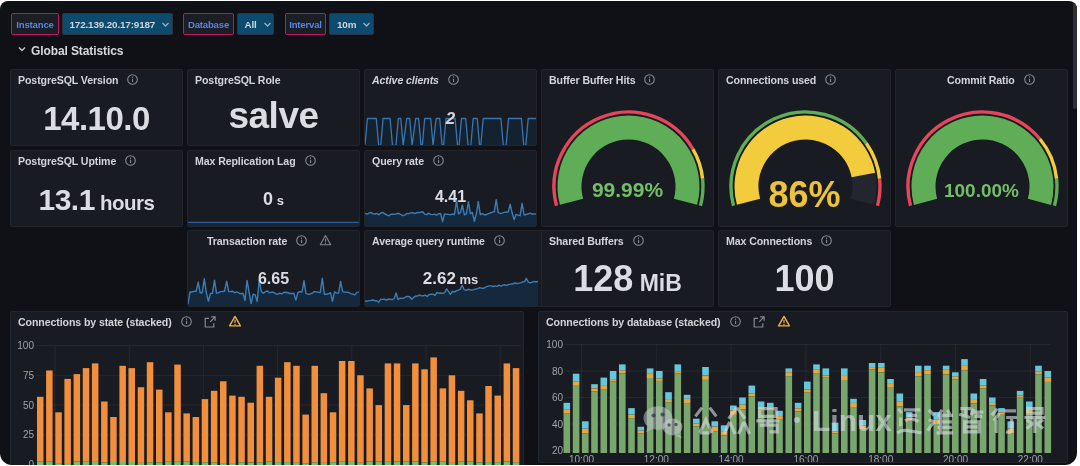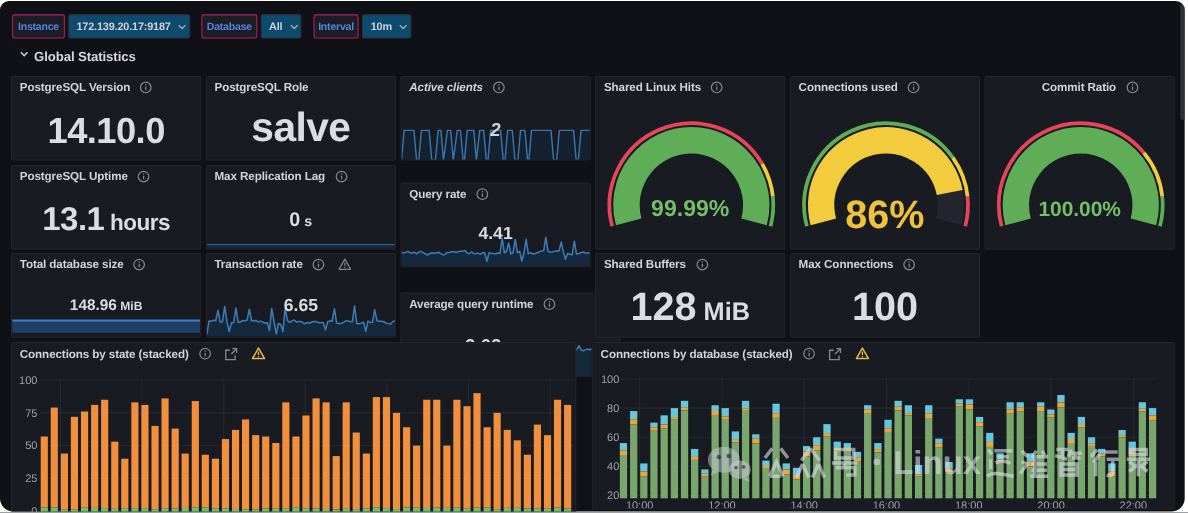--- a/index.html
+++ b/index.html
@@ -70,21 +70,21 @@
         </svg>
       </div>
       <svg width="173" height="77" viewBox="0 0 173 77" style="position:absolute;left:0;top:0">
         <path d="M 0.0 77 L 0.0 75.5 L 2.4 48.5 L 11.3 48.5 L 13.7 75.5 L 15.7 75.5 L 18.1 48.5 L 25.1 48.5 L 27.5 75.5 L 30.9 75.5 L 33.3 48.5 L 35.8 48.5 L 38.2 75.5 L 41.7 48.5 L 44.7 48.5 L 47.1 75.5 L 50.7 48.5 L 53.6 48.5 L 56.0 75.5 L 57.3 75.5 L 59.7 48.5 L 65.7 48.5 L 68.1 75.5 L 71.1 48.5 L 74.7 48.5 L 77.1 75.5 L 78.6 75.5 L 81.0 48.5 L 90.1 48.5 L 92.5 75.5 L 94.1 75.5 L 96.5 48.5 L 100.7 48.5 L 103.1 75.5 L 105.8 75.5 L 108.2 48.5 L 112.2 48.5 L 114.6 75.5 L 115.8 75.5 L 118.2 48.5 L 135.9 48.5 L 138.3 75.5 L 141.1 75.5 L 143.5 48.5 L 156.4 48.5 L 158.8 75.5 L 160.8 75.5 L 163.2 48.5 L 172.2 48.5 L 173.0 75.5 L 173.0 75.5 L 173.0 77 Z" fill="#14222f"></path>
         <polyline points="0.0,75.5 2.4,48.5 11.3,48.5 13.7,75.5 15.7,75.5 18.1,48.5 25.1,48.5 27.5,75.5 30.9,75.5 33.3,48.5 35.8,48.5 38.2,75.5 41.7,48.5 44.7,48.5 47.1,75.5 50.7,48.5 53.6,48.5 56.0,75.5 57.3,75.5 59.7,48.5 65.7,48.5 68.1,75.5 71.1,48.5 74.7,48.5 77.1,75.5 78.6,75.5 81.0,48.5 90.1,48.5 92.5,75.5 94.1,75.5 96.5,48.5 100.7,48.5 103.1,75.5 105.8,75.5 108.2,48.5 112.2,48.5 114.6,75.5 115.8,75.5 118.2,48.5 135.9,48.5 138.3,75.5 141.1,75.5 143.5,48.5 156.4,48.5 158.8,75.5 160.8,75.5 163.2,48.5 172.2,48.5 173.0,75.5 173.0,75.5" fill="none" stroke="#3876b2" stroke-width="1.3" stroke-linejoin="round"></polyline>
       </svg>
       <div class="bigv" style="left:0;width:171px;top:40px;font-size:17px;color:#d3d4d9">2</div>
     </div>
 <div class="panel" style="left:541px;top:68px;width:173px;height:158px;overflow:hidden;">
       <div class="ph">
-        <span class="pt">Shared Linux Hits</span>
+        <span class="pt">Buffer Buffer Hits</span>
         <svg width="15" height="15" viewBox="0 0 15 15" style="margin-left:7px;flex:none">
           <circle cx="7.5" cy="7.5" r="4.8" fill="none" stroke="#858890" stroke-width="1.1"></circle>
           <rect x="7" y="6.8" width="1.1" height="3.2" fill="#858890"></rect>
           <rect x="7" y="4.6" width="1.1" height="1.2" fill="#858890"></rect>
         </svg>
       </div>
       <svg width="173" height="158" viewBox="0 0 173 158" style="position:absolute;left:0;top:0">
         <path d="M 29.51 131.77 A 59 59 0 1 1 143.50 131.75" stroke="#5fae57" stroke-width="24" fill="none"></path>
         <path d="M 14.54 135.78 A 74.5 74.5 0 0 1 150.92 79.08" stroke="#e8455a" stroke-width="3.4" fill="none"></path>
         <path d="M 150.92 79.08 A 74.5 74.5 0 0 1 160.59 108.71" stroke="#f2cc3c" stroke-width="3.4" fill="none"></path>
@@ -146,71 +146,56 @@
           <rect x="7" y="6.8" width="1.1" height="3.2" fill="#858890"></rect>
           <rect x="7" y="4.6" width="1.1" height="1.2" fill="#858890"></rect>
         </svg>
       </div>
       <div class="bigv" style="left:0;width:171px;top:39px;font-size:18px">0<span style="font-size:13px"> s</span></div>
       <svg width="171" height="75" style="position:absolute;left:0;top:0">
         <line x1="0" y1="71.5" x2="171" y2="71.5" stroke="#2c5e8f" stroke-width="1.4"></line>
         <rect x="0" y="72.2" width="171" height="2.8" fill="#142637"></rect>
       </svg>
     </div>
-<div class="panel" style="left:364px;top:149px;width:173px;height:77px;overflow:hidden;margin-top:16px;">
+<div class="panel" style="left:364px;top:149px;width:173px;height:77px;overflow:hidden;">
       <div class="ph">
         <span class="pt">Query rate</span>
         <svg width="15" height="15" viewBox="0 0 15 15" style="margin-left:7px;flex:none">
           <circle cx="7.5" cy="7.5" r="4.8" fill="none" stroke="#858890" stroke-width="1.1"></circle>
           <rect x="7" y="6.8" width="1.1" height="3.2" fill="#858890"></rect>
           <rect x="7" y="4.6" width="1.1" height="1.2" fill="#858890"></rect>
         </svg>
       </div>
       <svg width="173" height="76" viewBox="0 0 173 76" style="position:absolute;left:0;top:0">
         <path d="M 0.0 76 L 0.0 62.3 L 2.0 63.1 L 4.0 62.2 L 6.0 61.5 L 8.0 62.9 L 9.9 63.0 L 11.9 62.4 L 13.9 63.7 L 15.9 62.0 L 17.9 61.4 L 19.9 63.0 L 21.9 63.9 L 23.9 64.8 L 25.9 63.3 L 27.8 63.1 L 29.8 63.3 L 31.8 62.7 L 33.8 62.3 L 35.8 63.5 L 37.8 64.7 L 39.8 64.1 L 41.8 62.5 L 43.7 62.6 L 45.7 61.9 L 47.7 61.7 L 49.7 62.6 L 51.7 61.7 L 53.7 61.5 L 55.7 61.3 L 57.7 60.8 L 59.7 63.1 L 61.6 63.7 L 63.6 62.1 L 65.6 63.4 L 67.6 63.6 L 69.6 63.1 L 71.6 64.2 L 73.6 62.8 L 75.6 62.5 L 77.6 70.6 L 79.5 62.9 L 81.5 63.3 L 83.5 63.4 L 85.5 63.9 L 87.5 62.9 L 89.5 63.5 L 91.5 49.5 L 93.5 62.9 L 95.4 61.6 L 97.4 54.0 L 99.4 63.8 L 101.4 62.8 L 103.4 50.7 L 105.4 62.7 L 107.4 61.4 L 109.4 70.3 L 111.4 62.4 L 113.3 50.5 L 115.3 63.7 L 117.3 62.7 L 119.3 63.8 L 121.3 63.7 L 123.3 62.7 L 125.3 62.0 L 127.3 61.1 L 129.3 60.8 L 131.2 48.6 L 133.2 61.6 L 135.2 62.4 L 137.2 62.1 L 139.2 61.4 L 141.2 61.0 L 143.2 61.1 L 145.2 53.1 L 147.1 61.8 L 149.1 68.6 L 151.1 63.3 L 153.1 64.1 L 155.1 64.7 L 157.1 52.3 L 159.1 64.0 L 161.1 63.5 L 163.1 62.8 L 165.0 62.1 L 167.0 63.0 L 169.0 63.0 L 171.0 62.9 L 173.0 63.3 L 173.0 76 Z" fill="#16293c"></path>
         <polyline points="0.0,62.3 2.0,63.1 4.0,62.2 6.0,61.5 8.0,62.9 9.9,63.0 11.9,62.4 13.9,63.7 15.9,62.0 17.9,61.4 19.9,63.0 21.9,63.9 23.9,64.8 25.9,63.3 27.8,63.1 29.8,63.3 31.8,62.7 33.8,62.3 35.8,63.5 37.8,64.7 39.8,64.1 41.8,62.5 43.7,62.6 45.7,61.9 47.7,61.7 49.7,62.6 51.7,61.7 53.7,61.5 55.7,61.3 57.7,60.8 59.7,63.1 61.6,63.7 63.6,62.1 65.6,63.4 67.6,63.6 69.6,63.1 71.6,64.2 73.6,62.8 75.6,62.5 77.6,70.6 79.5,62.9 81.5,63.3 83.5,63.4 85.5,63.9 87.5,62.9 89.5,63.5 91.5,49.5 93.5,62.9 95.4,61.6 97.4,54.0 99.4,63.8 101.4,62.8 103.4,50.7 105.4,62.7 107.4,61.4 109.4,70.3 111.4,62.4 113.3,50.5 115.3,63.7 117.3,62.7 119.3,63.8 121.3,63.7 123.3,62.7 125.3,62.0 127.3,61.1 129.3,60.8 131.2,48.6 133.2,61.6 135.2,62.4 137.2,62.1 139.2,61.4 141.2,61.0 143.2,61.1 145.2,53.1 147.1,61.8 149.1,68.6 151.1,63.3 153.1,64.1 155.1,64.7 157.1,52.3 159.1,64.0 161.1,63.5 163.1,62.8 165.0,62.1 167.0,63.0 169.0,63.0 171.0,62.9 173.0,63.3" fill="none" stroke="#3c7cb4" stroke-width="1.4" stroke-linejoin="round"></polyline>
       </svg>
       <div class="bigv" style="left:0;width:171px;top:38px;font-size:16px">4.41</div>
     </div>
-<div class="panel" style="left:10px;top:229px;width:173px;height:77px;overflow:hidden;">
-      <div class="ph">
-        <span class="pt">Total database size</span>
-        <svg width="15" height="15" viewBox="0 0 15 15" style="margin-left:7px;flex:none">
-          <circle cx="7.5" cy="7.5" r="4.8" fill="none" stroke="#858890" stroke-width="1.1"></circle>
-          <rect x="7" y="6.8" width="1.1" height="3.2" fill="#858890"></rect>
-          <rect x="7" y="4.6" width="1.1" height="1.2" fill="#858890"></rect>
-        </svg>
-      </div>
-      <svg width="171" height="75" style="position:absolute;left:0;top:0">
-        <rect x="0" y="61.5" width="171" height="10" fill="#1d3f63"></rect>
-        <line x1="0" y1="60.5" x2="171" y2="60.5" stroke="#3f7dbd" stroke-width="2"></line>
-      </svg>
-      <div class="bigv" style="left:0;width:171px;top:39px;font-size:14px">148.96<span style="font-size:11px"> MiB</span></div>
-    </div>
-<div class="panel" style="left:187px;top:229px;width:173px;height:77px;overflow:hidden;">
+<div class="panel" style="left:187px;top:229px;width:173px;height:77px;overflow:hidden;padding-left:12px;">
       <div class="ph">
         <span class="pt">Transaction rate</span>
         <svg width="15" height="15" viewBox="0 0 15 15" style="margin-left:7px;flex:none">
           <circle cx="7.5" cy="7.5" r="4.8" fill="none" stroke="#858890" stroke-width="1.1"></circle>
           <rect x="7" y="6.8" width="1.1" height="3.2" fill="#858890"></rect>
           <rect x="7" y="4.6" width="1.1" height="1.2" fill="#858890"></rect>
         </svg>
         <svg width="15" height="15" viewBox="0 0 15 15" style="margin-left:9px;flex:none">
           <path d="M7.5 2.6 L12.7 11.8 L2.3 11.8 Z" fill="none" stroke="#858890" stroke-width="1.1" stroke-linejoin="round"></path>
           <rect x="7" y="5.8" width="1.05" height="3" fill="#858890"></rect>
           <rect x="7" y="9.6" width="1.05" height="1.1" fill="#858890"></rect>
         </svg>
       </div>
       <svg width="173" height="75" viewBox="0 0 173 75" style="position:absolute;left:0;top:0">
         <path d="M 0.0 75 L 0.0 73.0 L 2.0 60.9 L 4.1 61.0 L 6.1 60.1 L 8.1 60.5 L 10.2 51.1 L 12.2 61.8 L 14.2 61.7 L 16.3 47.6 L 18.3 61.6 L 20.4 70.4 L 22.4 62.5 L 24.4 62.3 L 26.5 49.1 L 28.5 62.1 L 30.5 61.7 L 32.6 60.6 L 34.6 60.5 L 36.6 60.0 L 38.7 50.1 L 40.7 60.6 L 42.7 60.5 L 44.8 60.3 L 46.8 61.7 L 48.8 60.9 L 50.9 62.0 L 52.9 62.8 L 55.0 62.3 L 57.0 69.5 L 59.0 49.4 L 61.1 61.1 L 63.1 72.6 L 65.1 63.1 L 67.2 63.9 L 69.2 70.5 L 71.2 49.2 L 73.3 60.3 L 75.3 62.2 L 77.3 60.7 L 79.4 60.0 L 81.4 61.7 L 83.4 61.3 L 85.5 61.2 L 87.5 62.6 L 89.6 63.3 L 91.6 62.2 L 93.6 62.9 L 95.7 61.5 L 97.7 61.2 L 99.7 61.5 L 101.8 62.5 L 103.8 62.5 L 105.8 62.2 L 107.9 69.1 L 109.9 61.5 L 111.9 60.7 L 114.0 61.0 L 116.0 49.6 L 118.0 62.6 L 120.1 63.2 L 122.1 63.0 L 124.2 62.2 L 126.2 60.6 L 128.2 60.9 L 130.3 61.3 L 132.3 61.5 L 134.3 47.1 L 136.4 63.3 L 138.4 63.3 L 140.4 62.8 L 142.5 61.7 L 144.5 70.3 L 146.5 60.9 L 148.6 62.1 L 150.6 62.0 L 152.6 50.4 L 154.7 60.6 L 156.7 61.0 L 158.8 61.1 L 160.8 61.5 L 162.8 62.6 L 164.9 63.2 L 166.9 63.9 L 168.9 61.4 L 171.0 60.8 L 173.0 60.0 L 173.0 75 Z" fill="#16293c"></path>
         <polyline points="0.0,73.0 2.0,60.9 4.1,61.0 6.1,60.1 8.1,60.5 10.2,51.1 12.2,61.8 14.2,61.7 16.3,47.6 18.3,61.6 20.4,70.4 22.4,62.5 24.4,62.3 26.5,49.1 28.5,62.1 30.5,61.7 32.6,60.6 34.6,60.5 36.6,60.0 38.7,50.1 40.7,60.6 42.7,60.5 44.8,60.3 46.8,61.7 48.8,60.9 50.9,62.0 52.9,62.8 55.0,62.3 57.0,69.5 59.0,49.4 61.1,61.1 63.1,72.6 65.1,63.1 67.2,63.9 69.2,70.5 71.2,49.2 73.3,60.3 75.3,62.2 77.3,60.7 79.4,60.0 81.4,61.7 83.4,61.3 85.5,61.2 87.5,62.6 89.6,63.3 91.6,62.2 93.6,62.9 95.7,61.5 97.7,61.2 99.7,61.5 101.8,62.5 103.8,62.5 105.8,62.2 107.9,69.1 109.9,61.5 111.9,60.7 114.0,61.0 116.0,49.6 118.0,62.6 120.1,63.2 122.1,63.0 124.2,62.2 126.2,60.6 128.2,60.9 130.3,61.3 132.3,61.5 134.3,47.1 136.4,63.3 138.4,63.3 140.4,62.8 142.5,61.7 144.5,70.3 146.5,60.9 148.6,62.1 150.6,62.0 152.6,50.4 154.7,60.6 156.7,61.0 158.8,61.1 160.8,61.5 162.8,62.6 164.9,63.2 166.9,63.9 168.9,61.4 171.0,60.8 173.0,60.0" fill="none" stroke="#3c7cb4" stroke-width="1.4" stroke-linejoin="round"></polyline>
       </svg>
       <div class="bigv" style="left:0;width:171px;top:40px;font-size:16px">6.65</div>
     </div>
-<div class="panel" style="left:364px;top:229px;width:200px;height:77px;overflow:hidden;margin-top:36px;">
+<div class="panel" style="left:364px;top:229px;width:200px;height:77px;overflow:hidden;">
       <div class="ph">
         <span class="pt">Average query runtime</span>
         <svg width="15" height="15" viewBox="0 0 15 15" style="margin-left:7px;flex:none">
           <circle cx="7.5" cy="7.5" r="4.8" fill="none" stroke="#858890" stroke-width="1.1"></circle>
           <rect x="7" y="6.8" width="1.1" height="3.2" fill="#858890"></rect>
           <rect x="7" y="4.6" width="1.1" height="1.2" fill="#858890"></rect>
         </svg>
       </div>
       <svg width="173" height="75" viewBox="0 0 173 75" style="position:absolute;left:0;top:0">
         <path d="M 0.0 75 L 0.0 70.0 L 1.9 70.2 L 3.9 69.6 L 5.8 69.4 L 7.8 69.0 L 9.7 69.7 L 11.7 69.7 L 13.6 71.3 L 15.6 68.3 L 17.5 68.4 L 19.4 68.2 L 21.4 69.2 L 23.3 68.2 L 25.3 68.2 L 27.2 68.6 L 29.2 67.5 L 31.1 62.0 L 33.0 68.5 L 35.0 67.1 L 36.9 67.3 L 38.9 67.1 L 40.8 65.7 L 42.8 65.4 L 44.7 65.8 L 46.7 68.3 L 48.6 66.4 L 50.5 65.1 L 52.5 65.0 L 54.4 63.9 L 56.4 64.9 L 58.3 64.8 L 60.3 64.1 L 62.2 65.5 L 64.1 63.6 L 66.1 63.2 L 68.0 63.1 L 70.0 64.4 L 71.9 61.5 L 73.9 62.2 L 75.8 62.0 L 77.8 62.4 L 79.7 61.6 L 81.6 57.8 L 83.6 60.6 L 85.5 63.3 L 87.5 60.2 L 89.4 61.1 L 91.4 59.6 L 93.3 59.2 L 95.2 58.4 L 97.2 54.4 L 99.1 58.7 L 101.1 59.3 L 103.0 58.3 L 105.0 58.7 L 106.9 59.1 L 108.9 58.6 L 110.8 58.0 L 112.7 57.6 L 114.7 56.6 L 116.6 57.2 L 118.6 57.3 L 120.5 56.2 L 122.5 55.4 L 124.4 54.9 L 126.3 54.9 L 128.3 55.5 L 130.2 54.9 L 132.2 55.4 L 134.1 54.2 L 136.1 55.1 L 138.0 54.1 L 140.0 53.8 L 141.9 54.4 L 143.8 53.4 L 145.8 53.1 L 147.7 52.8 L 149.7 52.0 L 151.6 52.5 L 153.6 52.4 L 155.5 51.9 L 157.4 50.9 L 159.4 50.9 L 161.3 47.3 L 163.3 51.1 L 165.2 51.9 L 167.2 51.1 L 169.1 50.3 L 171.1 51.0 L 173.0 50.2 L 173.0 75 Z" fill="#16293c"></path>

